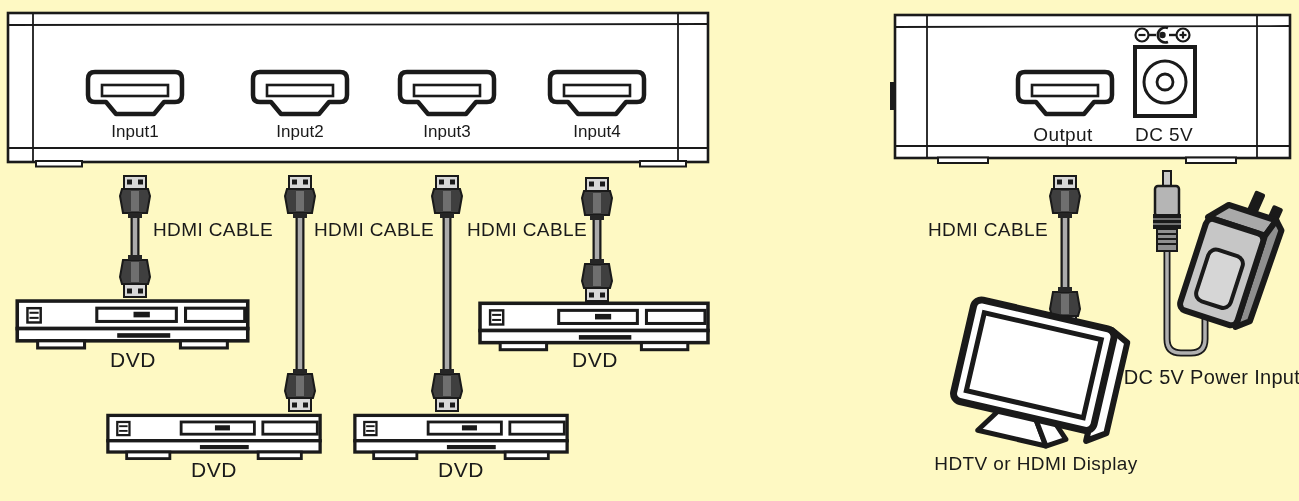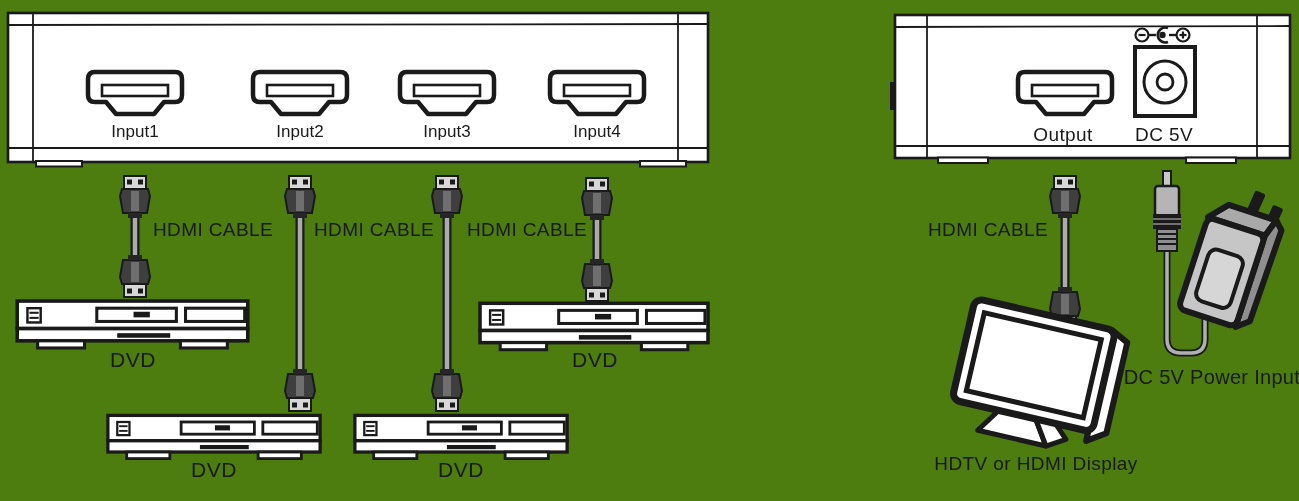--- a/index.html
+++ b/index.html
@@ -1,16 +1,16 @@
 <!DOCTYPE html>
 <html><head>
 <meta charset="utf-8">
 <style>
   html,body{margin:0;padding:0;background:#fff;}
-  .stage{position:relative;width:1299px;height:501px;background:#4d7c0f;overflow:hidden;}
+  .stage{position:relative;width:1299px;height:501px;background:#fef9c3;overflow:hidden;}
   svg{display:block;}
   text{font-family:"Liberation Sans","DejaVu Sans",sans-serif;fill:#1a1a1a;text-anchor:middle;}
   .t17{font-size:17px;}
   .t19{font-size:19px;letter-spacing:.4px;}
   .t20{font-size:20px;letter-spacing:.3px;}
   .t21{font-size:21px;letter-spacing:.5px;}
 </style>
 </head>
 <body>
 

